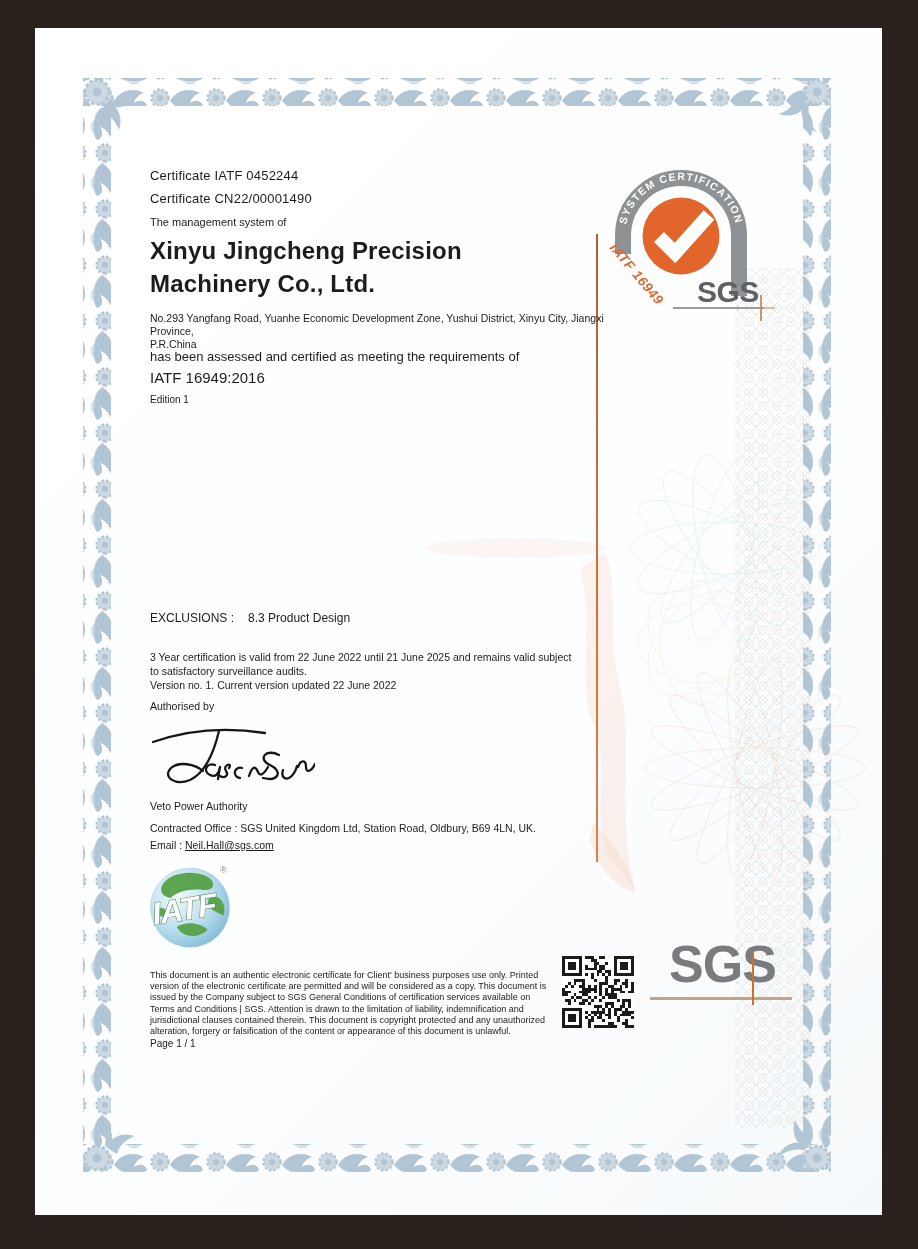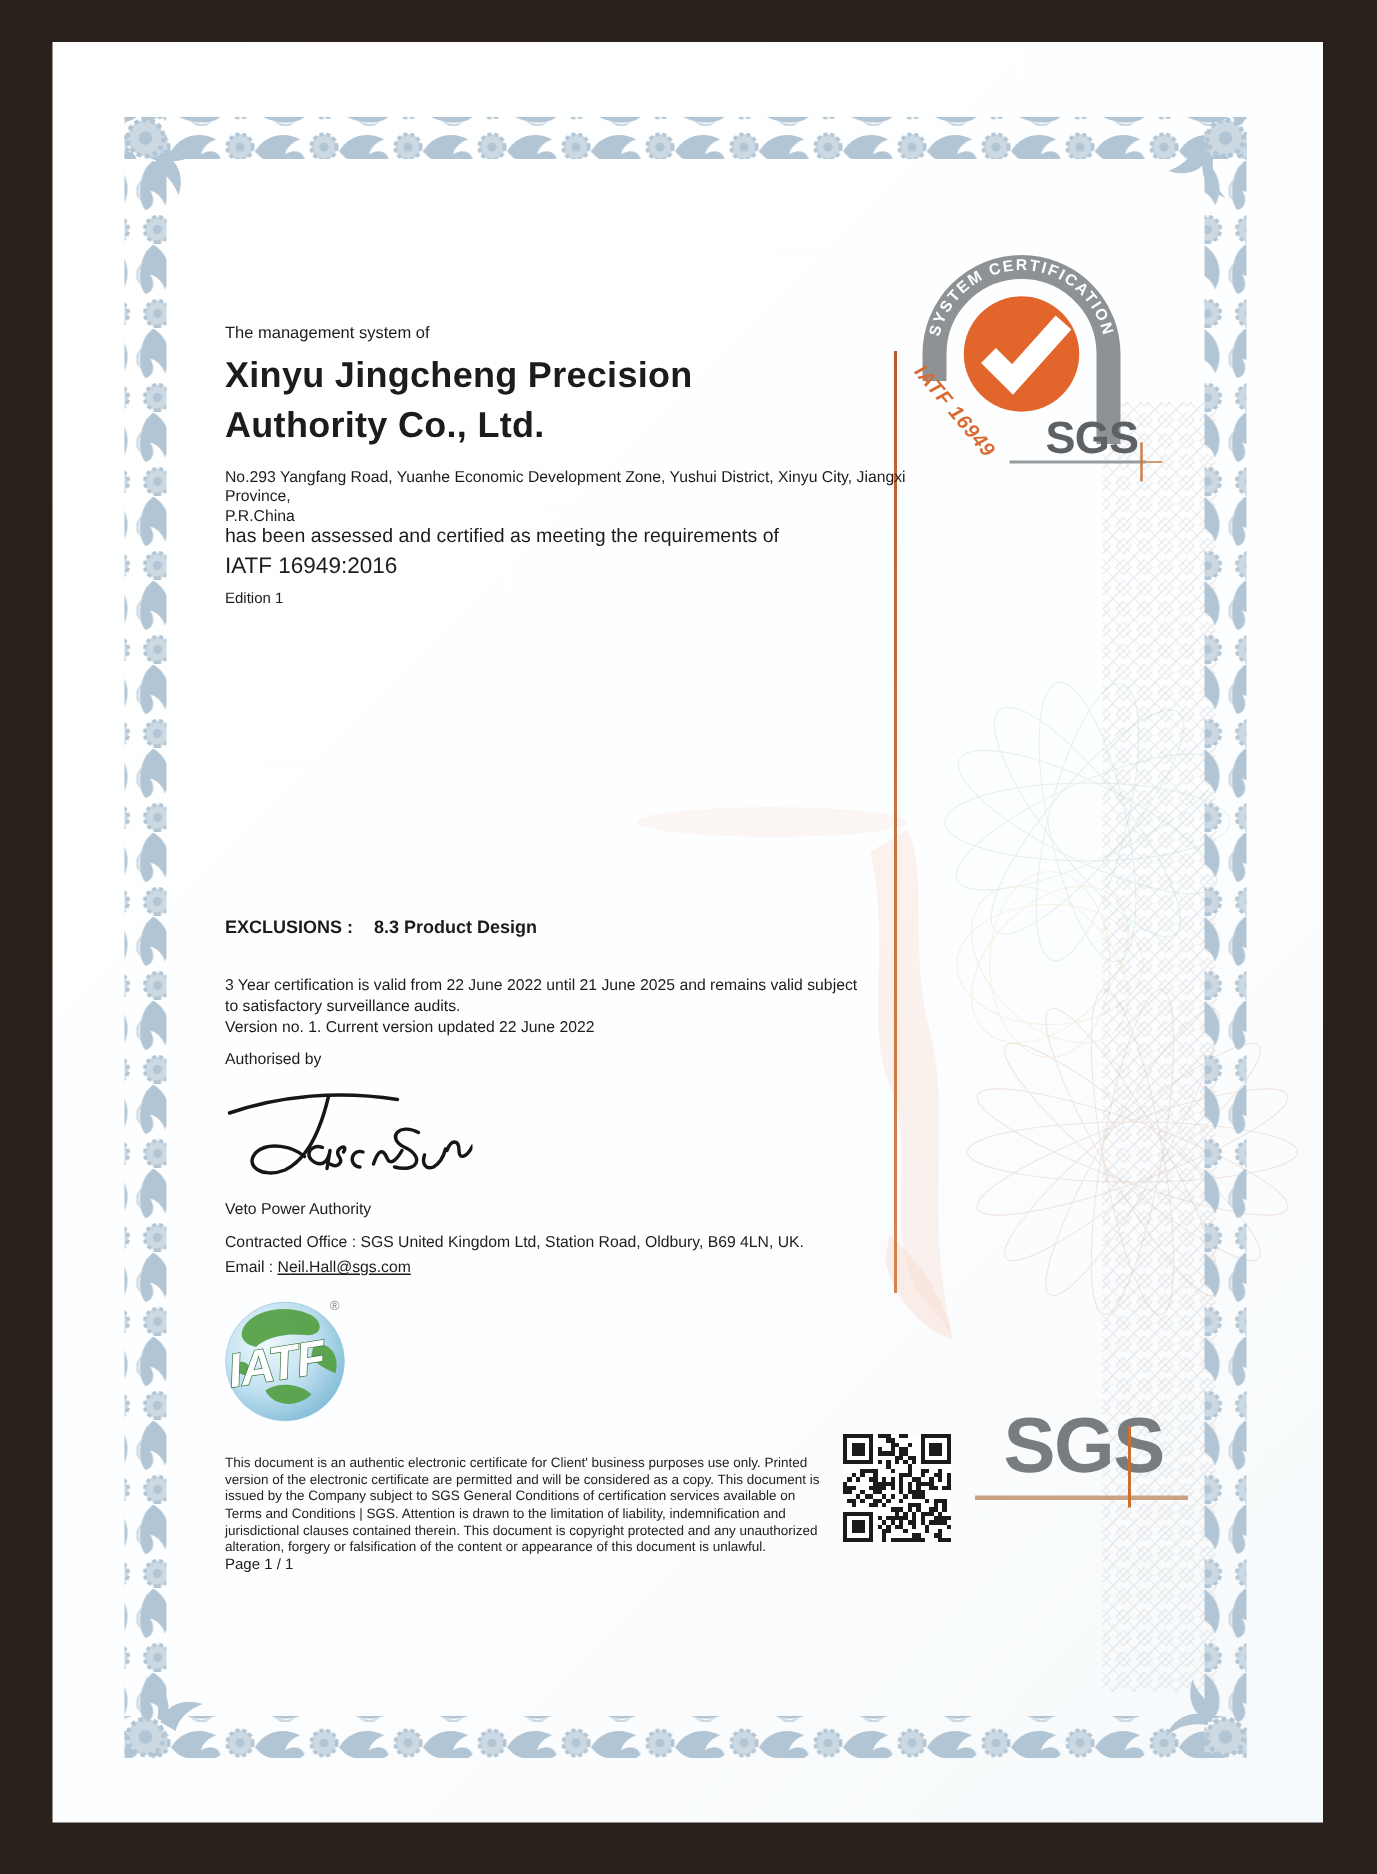--- a/index.html
+++ b/index.html
@@ -21,21 +21,21 @@
   }
   .content{position:absolute;left:0;top:0;width:847px;height:1187px;z-index:2}
   .cert-no{left:115px;top:136px;font-size:13px;line-height:23px;letter-spacing:.2px}
   .mgmt{left:115px;top:188px;font-size:11px}
   .company{left:115px;top:206px;font-size:24px;font-weight:bold;line-height:33px;letter-spacing:.2px}
   .address{left:115px;top:284px;font-size:10.5px;line-height:13px;width:460px}
   .assessed{left:115px;top:321px;font-size:13px}
   .standard{left:115px;top:341px;font-size:15px;font-weight:normal}
   .edition{left:115px;top:366px;font-size:10px}
   .scope{left:115px;top:394px;font-size:10.5px;line-height:14px}
-  .exclusions{left:115px;top:583px;font-size:12px;font-weight:bold}
+  .exclusions{left:115px;top:583px;font-size:12px;font-weight:normal}
   .exclusions .val{margin-left:14px}
   .validity{left:115px;top:622px;width:432px;font-size:10.5px;line-height:14px}
   .validity p{margin:0}
   .authorised{left:115px;top:672px;font-size:10.5px}
   .sig{left:110px;top:690px}
   .veto{left:115px;top:772px;font-size:10.5px}
   .office{left:115px;top:794px;font-size:10.5px}
   .emailline{left:115px;top:811px;font-size:10.5px}
   .emailline a{color:#1c1c1c;text-decoration:underline}
   .globe{left:111px;top:833px;width:88px;height:88px}
@@ -148,26 +148,30 @@
     <circle cx="86" cy="86" r="38.5" fill="#e2662c"></circle>
     <path d="M64,87 L80,103 L114,65" stroke="#ffffff" stroke-width="14" fill="none"></path>
     <text class="iatf-arc" x="14" y="98" transform="rotate(50 14 98)">IATF 16949</text>
     <text class="sgs-top" x="102" y="152">SGS</text>
     <line x1="78" y1="158" x2="169" y2="158" stroke="#9a9da0" stroke-width="2"></line>
     <line x1="166" y1="145" x2="166" y2="171" stroke="#cf7a3a" stroke-width="1.6"></line>
     <line x1="169" y1="158" x2="180" y2="158" stroke="#cf7a3a" stroke-width="1"></line>
   </svg>
 
   <div class="content">
+    <div class="abs cert-no">
+      <div>Certificate IATF 0452244</div>
+      <div>Certificate CN22/00001490</div>
+    </div>
 
     <div class="abs mgmt">The management system of</div>
 
     <div class="abs company">
       <div>Xinyu Jingcheng Precision</div>
-      <div>Authority Co., Ltd.</div>
+      <div>Machinery Co., Ltd.</div>
     </div>
 
     <div class="abs address">
       <div>No.293 Yangfang Road, Yuanhe Economic Development Zone, Yushui District, Xinyu City, Jiangxi Province,</div>
       <div>P.R.China</div>
     </div>
 
     <div class="abs assessed">has been assessed and certified as meeting the requirements of</div>
     <div class="abs standard">IATF 16949:2016</div>
     <div class="abs edition">Edition 1</div>

